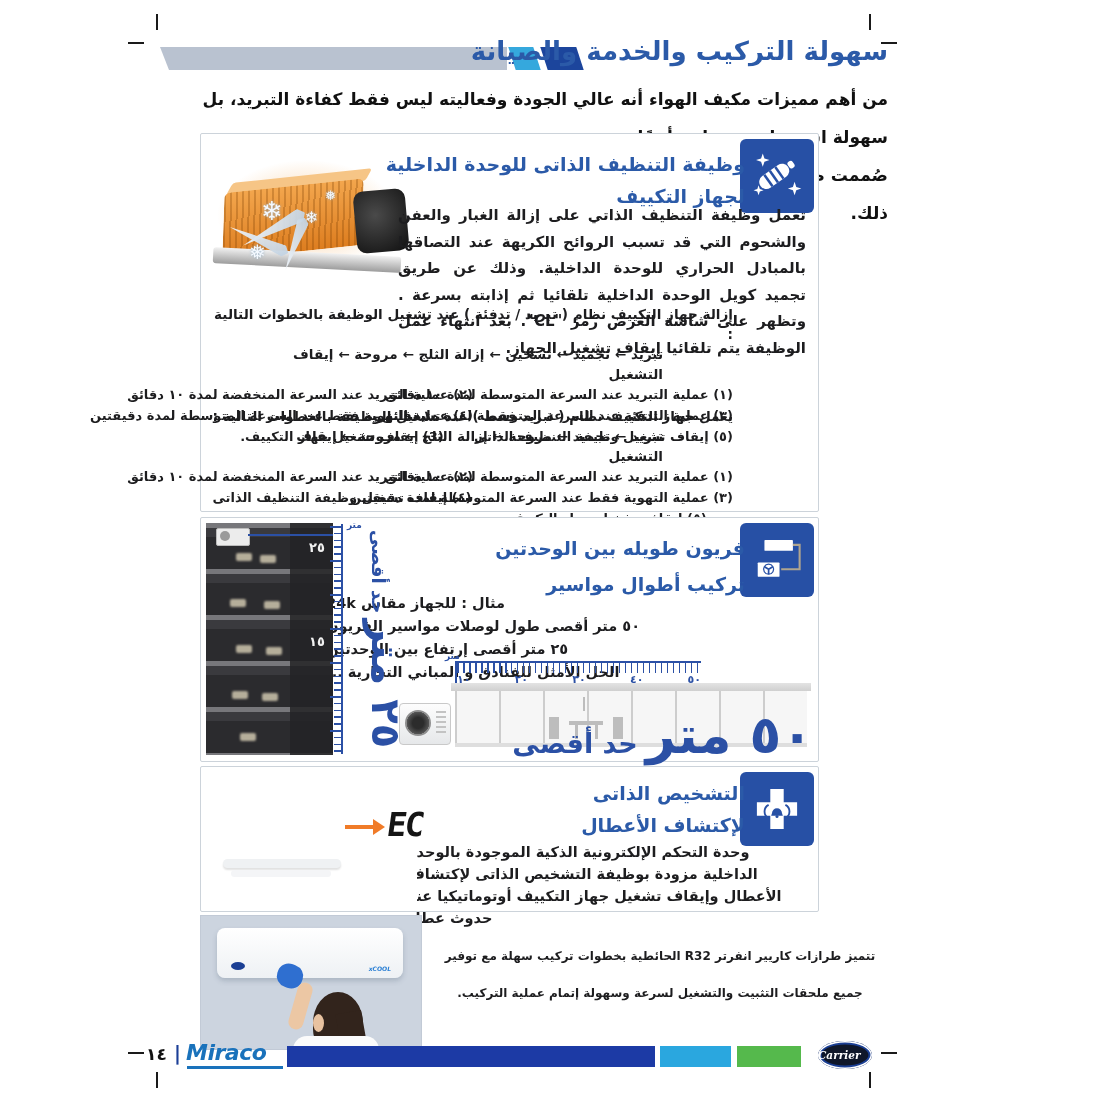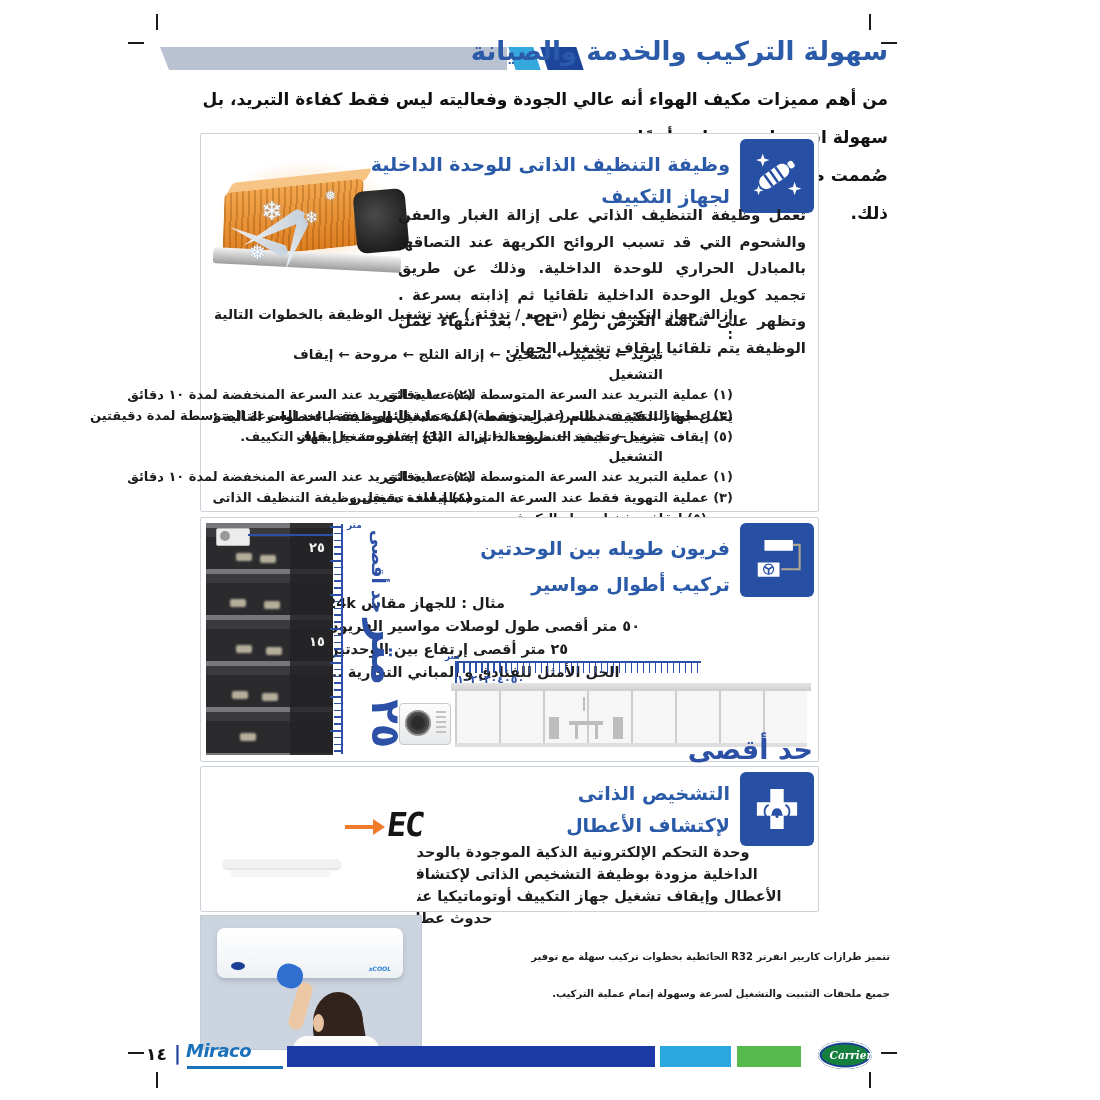--- a/index.html
+++ b/index.html
@@ -11,21 +11,21 @@
   .hdr-title{position:absolute;right:212px;top:36px;font-size:26px;font-weight:700;color:#2b5aa8;}
   .hdr-dark{position:absolute;left:544px;top:47px;width:36px;height:23px;background:#1c459c;transform:skewX(18deg);}
   .hdr-light{position:absolute;left:512px;top:47px;width:25px;height:23px;background:#35a8dd;transform:skewX(18deg);}
   .hdr-gray{position:absolute;left:160px;top:47px;width:347px;height:23px;background:#b9c2d0;
             clip-path:polygon(0 0,100% 0,100% 100%,9px 100%);}
   .intro{position:absolute;right:212px;top:80px;width:700px;text-align:right;font-size:17px;font-weight:700;line-height:38px;color:#111;}
   
   .fbox{position:absolute;left:200px;width:617px;background:#fff;border:1.5px solid #ccd3da;border-radius:2px;}
   .icon-sq{position:absolute;right:4px;top:5px;width:74px;height:74px;background:#2750a5;border-radius:6px;
            display:flex;align-items:center;justify-content:center;}
-  .box-title{position:absolute;right:88px;text-align:right;font-size:19px;font-weight:700;color:#2b5aa8;line-height:32px;}
+  .box-title{position:absolute;right:73px;text-align:right;font-size:19px;font-weight:700;color:#2b5aa8;line-height:32px;}
   .body-txt{font-weight:700;color:#1d1d1f;}
   .p1{position:absolute;right:12px;top:68px;width:408px;font-size:15px;line-height:26.5px;text-align:justify;}
   .mode{position:absolute;right:85px;width:522px;text-align:right;font-size:13.6px;line-height:20px;}
   .mode .flow{margin-left:78px;margin-right:70px;}
   .steps{display:grid;grid-template-columns:250px 262px;column-gap:10px;row-gap:1px;direction:rtl;margin-top:1px;}
   .steps div{white-space:nowrap;text-align:center;font-size:13px;}
   
   .s2-lines{position:absolute;right:178px;top:74px;text-align:left;font-size:14.5px;line-height:23px;font-weight:700;}
   .bphoto{position:absolute;left:5px;top:5px;width:127px;height:232px;overflow:hidden;
           background:repeating-linear-gradient(180deg,#77777b 0 5px,#3a3a3e 5px 14px,#2b2b2e 14px 46px);}
@@ -41,21 +41,21 @@
   .vruler-line{position:absolute;left:140px;top:6px;width:2px;height:230px;background:#2b50a5;}
   .blabel{position:absolute;color:#f2f2f2;font-size:13px;font-weight:700;}
   .bunit{position:absolute;left:146px;top:2px;color:#2b50a5;font-size:9px;font-weight:700;}
   .vtext-wrap{position:absolute;left:146px;top:5px;width:64px;height:232px;}
   .vtext-in{position:absolute;left:-84px;top:86px;width:232px;height:60px;transform:rotate(90deg);
             display:flex;align-items:baseline;justify-content:center;gap:6px;direction:rtl;color:#2b50a5;font-weight:700;white-space:nowrap;}
   .vbig{font-size:40px;} .vsmall{font-size:18px;}
   .house{position:absolute;left:198px;top:143px;width:414px;height:96px;}
   .h-ruler{position:absolute;left:58px;top:0;width:244px;height:10px;border-top:2px solid #2b50a5;
            background:repeating-linear-gradient(90deg,#2b50a5 0 1.5px,transparent 1.5px 6px);}
-  .h-ticks{position:absolute;left:58px;top:12px;width:244px;display:flex;direction:ltr;
+  .h-ticks{position:absolute;left:58px;top:12px;width:244px;display:flex;direction:ltr;justify-content:space-between;
            color:#2b50a5;font-weight:700;font-size:11px;}
   .h-vline{position:absolute;left:56px;top:0;width:2px;height:84px;background:#2b50a5;}
   .h-roof{position:absolute;left:52px;top:22px;width:360px;height:8px;background:linear-gradient(#e3e3e3,#cfcfcf);}
   .h-glass{position:absolute;left:56px;top:30px;width:352px;height:52px;background:#f6f6f6;
            border-bottom:4px solid #dedede;
            background-image:repeating-linear-gradient(90deg,#cdcdcd 0 2px,transparent 2px 44px);}
   .h-furn{position:absolute;background:#bdbdbd;}
   .odu{position:absolute;left:0px;top:42px;width:50px;height:40px;background:linear-gradient(#fdfdfd,#e6e8ea);
        border:1px solid #c9c9c9;border-radius:4px;}
   .odu .fan{position:absolute;left:5px;top:6px;width:26px;height:26px;border-radius:50%;
@@ -98,29 +98,29 @@
   .wac{position:absolute;left:16px;top:12px;width:186px;height:50px;background:linear-gradient(180deg,#ffffff,#eef1f4);
        border-radius:8px;box-shadow:0 3px 5px rgba(70,90,110,.25);}
   .wac .dotlogo{position:absolute;left:14px;bottom:8px;width:14px;height:8px;border-radius:50%;background:#1b3f94;}
   .wac .wbrand{position:absolute;right:12px;bottom:6px;font-size:6px;color:#2a7fd4;font-weight:700;font-style:italic;}
   .cloth{position:absolute;left:76px;top:48px;width:26px;height:24px;background:#2f6fd0;border-radius:45%;transform:rotate(20deg);}
   .arm{position:absolute;left:92px;top:66px;width:15px;height:48px;background:#ecc7a4;border-radius:8px;transform:rotate(16deg);}
   .hair{position:absolute;left:112px;top:76px;width:50px;height:62px;background:#32241c;border-radius:50% 50% 40% 40%;}
   .hair2{position:absolute;left:138px;top:96px;width:26px;height:44px;background:#32241c;transform:rotate(-10deg);border-radius:0 0 40% 40%;}
   .face{position:absolute;left:112px;top:98px;width:11px;height:18px;background:#e8c2a0;border-radius:50%;}
   .shirt{position:absolute;left:92px;top:120px;width:86px;height:20px;background:#fbfbfb;border-radius:14px 14px 0 0;}
-  .b-text{position:absolute;left:430px;top:938px;width:460px;font-size:10px;font-weight:700;line-height:37px;direction:rtl;}
+  .b-text{position:absolute;left:430px;top:938px;width:460px;text-align:center;font-size:12px;font-weight:700;line-height:37px;direction:rtl;}
   
   .pg-num{position:absolute;left:146px;top:1044px;font-size:17px;font-weight:700;color:#111;direction:ltr;}
   .pg-sep{position:absolute;left:174px;top:1042px;font-size:19px;font-weight:700;color:#1b3f97;}
-  .miraco{position:absolute;left:186px;top:1040px;font-size:18px;font-weight:700;font-style:italic;color:#1a72bb;letter-spacing:-.5px;direction:ltr;}
+  .miraco{position:absolute;left:186px;top:1040px;font-size:22px;font-weight:700;font-style:italic;color:#1a72bb;letter-spacing:-.5px;direction:ltr;}
   .miraco-line{position:absolute;left:187px;top:1066px;width:96px;height:2.5px;background:#1a72bb;}
   .fbar{position:absolute;top:1046px;height:21px;}
-  .carrier{position:absolute;left:818px;top:1041px;width:54px;height:28px;border-radius:50%;background:#15803d;
-           display:flex;align-items:center;justify-content:flex-start;
+  .carrier{position:absolute;left:818px;top:1041px;width:54px;height:28px;border-radius:50%;background:#0f172a;
+           display:flex;align-items:center;justify-content:flex-end;
            box-shadow:inset 0 0 0 1.5px #fff, inset 0 0 0 3.5px #1b3f94;}
   .carrier span{color:#fff;font-family:"DejaVu Serif",serif;font-style:italic;font-size:10.5px;font-weight:700;direction:ltr;}
 </style>
 </head>
 <body>
 
 <div class="page">
 
   <div class="crop" style="left:156px;top:14px;width:2px;height:16px;"></div>
   <div class="crop" style="left:128px;top:42px;width:16px;height:2px;"></div>
@@ -269,20 +269,21 @@
       <div class="h-furn" style="left:176px;top:64px;width:3px;height:14px;"></div>
       <div class="h-furn" style="left:196px;top:64px;width:3px;height:14px;"></div>
       <div class="h-furn" style="left:214px;top:56px;width:10px;height:22px;"></div>
       <div class="h-furn" style="left:150px;top:56px;width:10px;height:22px;"></div>
       <div class="h-furn" style="left:184px;top:36px;width:2px;height:14px;"></div>
       <div class="odu">
         <div class="fan"></div>
         <div class="grill"></div>
       </div>
       <div class="h-big">
+        <span class="hbig">٥٠ متر</span>
         <span class="hsmall">حد أقصى</span>
       </div>
     </div>
   </div>
 
   <div class="fbox" style="top:766px;height:144px;">
     <div class="icon-sq">
       <svg width="62" height="62" viewBox="0 0 74 74">
         <path d="M29 13 h16 v16 h16 v16 h-16 v16 h-16 v-16 h-16 v-16 h16 z" fill="#fff"></path>
         <path d="M31 42 a6 6 0 0 1 12 0 l1 3 h-14 z" fill="#2750a5"></path>

